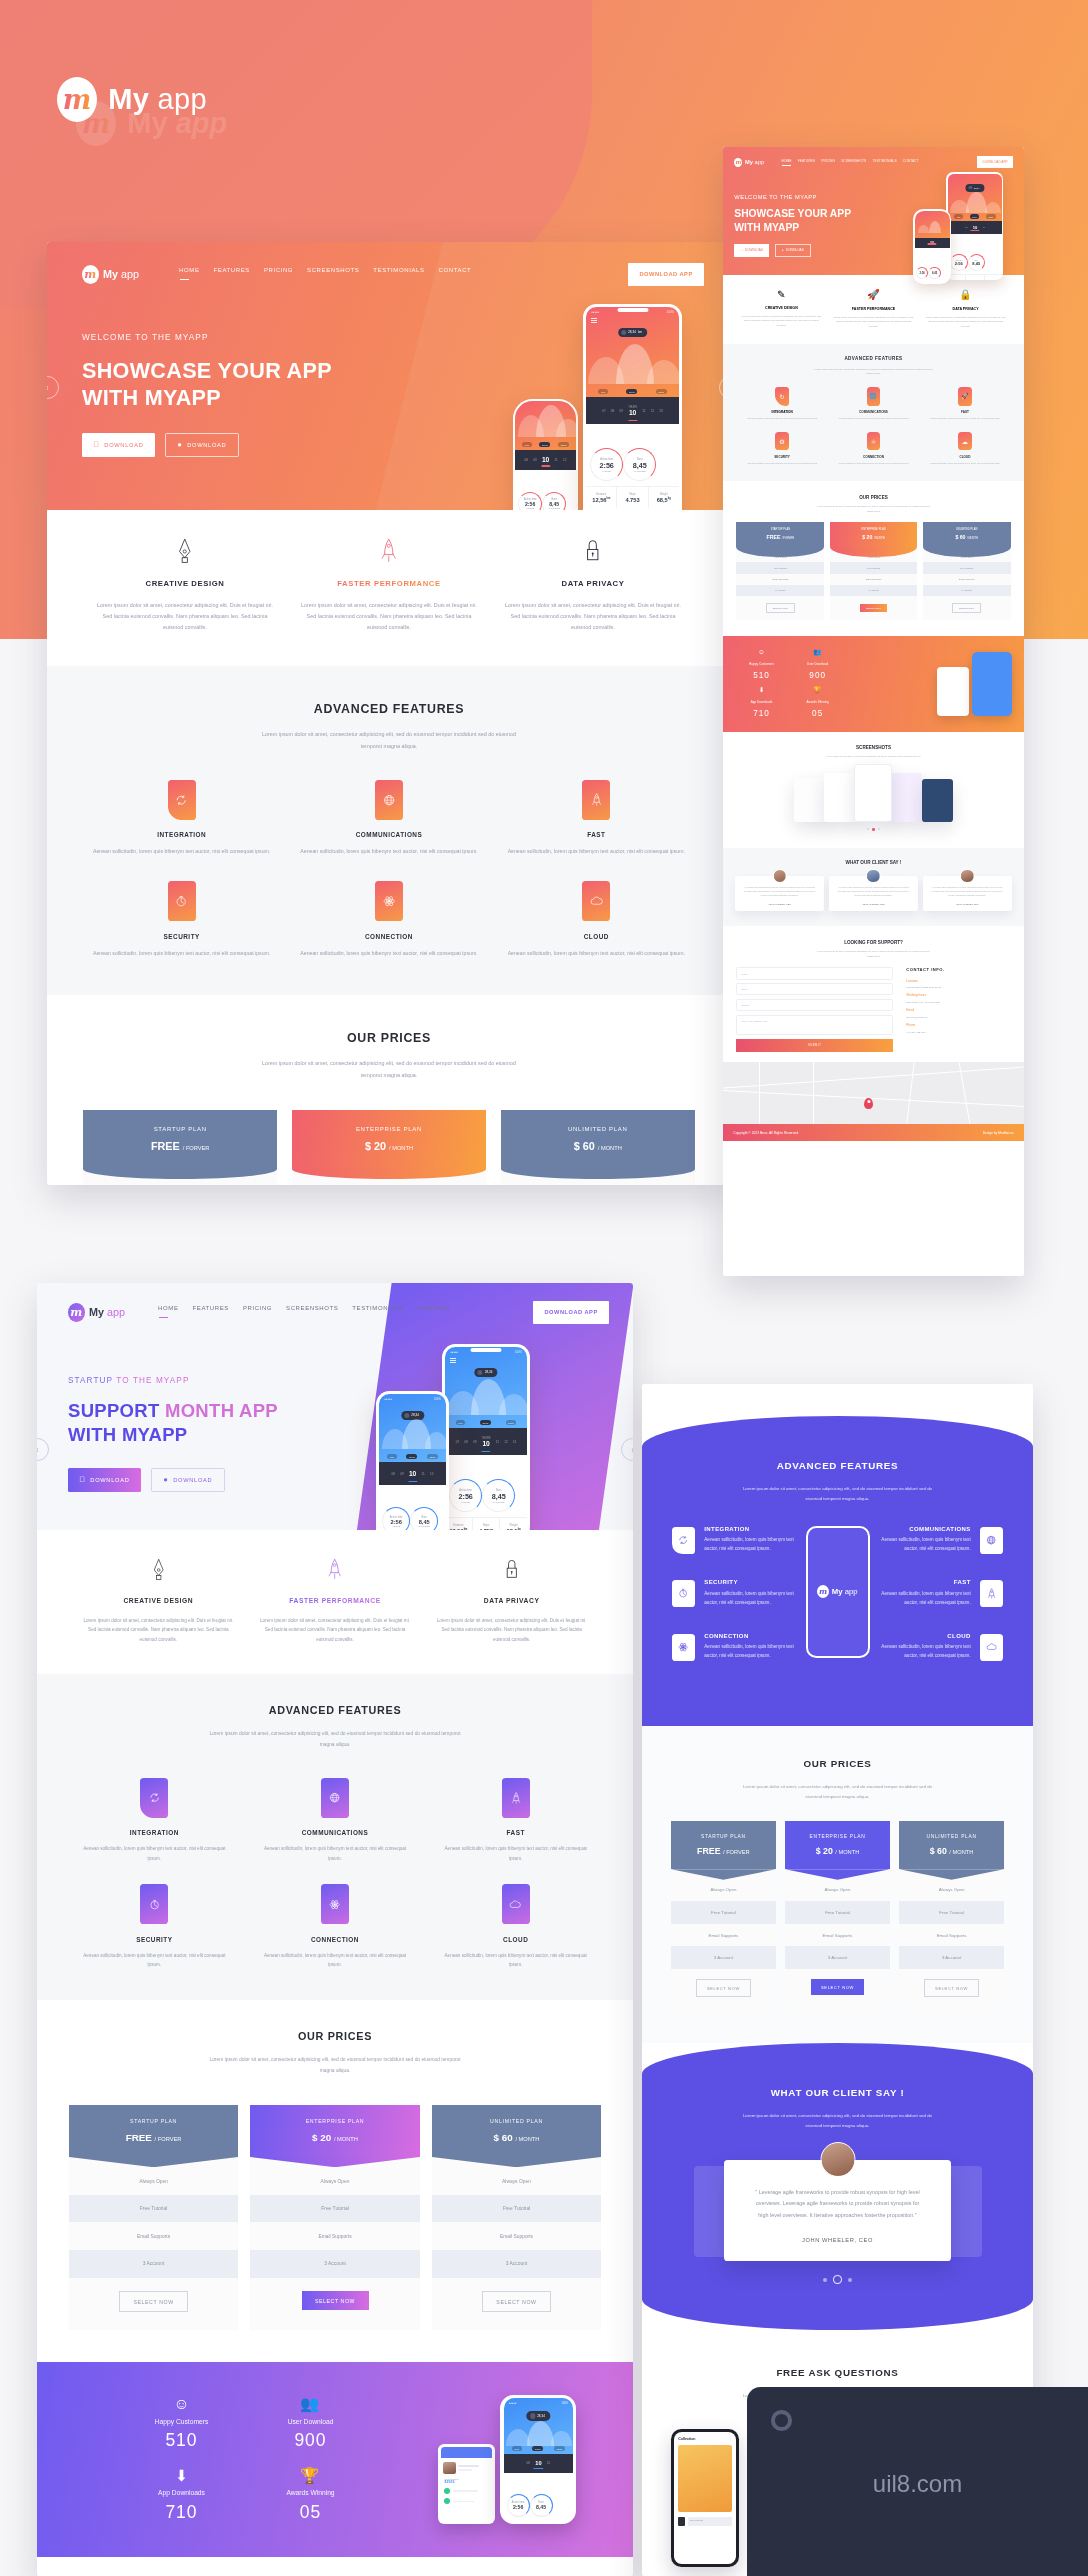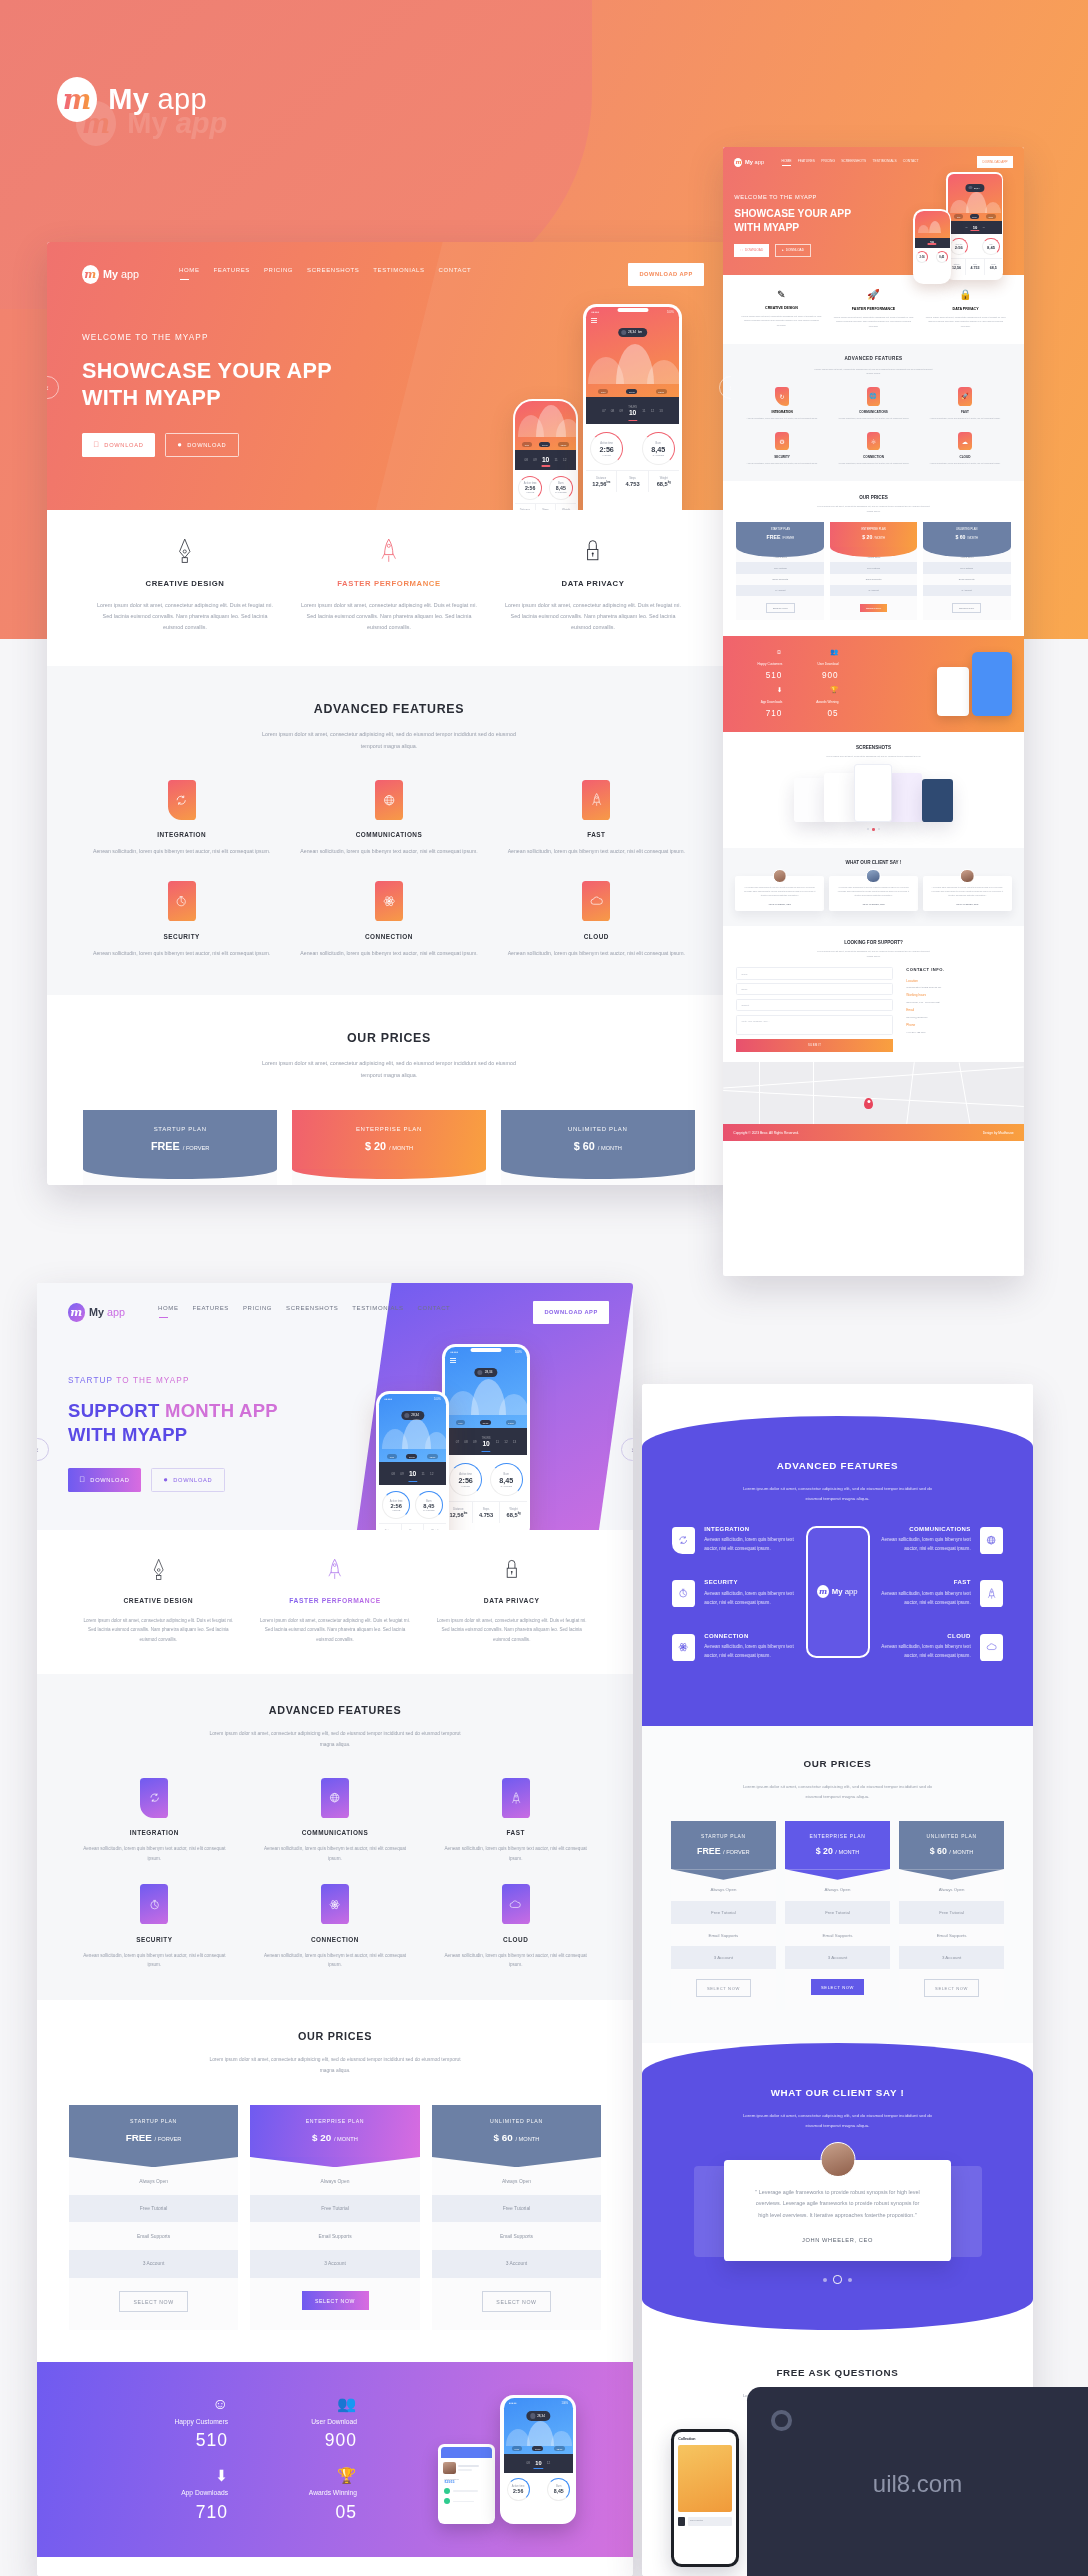--- a/index.html
+++ b/index.html
@@ -118,21 +118,21 @@
   .mountains { position:absolute; bottom: 13.4px; left:0; right:0; height: 44px; }
   .mtn { position:absolute; bottom:0; background: rgba(255,255,255,.25); border-radius: 50% 50% 0 0 / 100% 100% 0 0; }
   .chips { position:absolute; bottom: 3.1px; left:0; right:0; display:flex; justify-content:space-around; padding: 0 3.1px; }
   .chip { background: rgba(0,0,0,.25); color:#fff; font-size:2.3px; border-radius:3.6px; padding:1.3px 2.6px; }
   .chip.dark { background:#2f3446; }
   .datestrip { background:#2d3142; height: 27px; display:flex; align-items:center; justify-content:center; gap:5.2px; position:relative; }
   .datestrip .d { color:rgba(255,255,255,.45); font-size:3.1px; text-align:center; }
   .datestrip .d.on { color:#fff; font-size: 6.7px; font-weight:700; }
   .datestrip::after { content:""; position:absolute; bottom:3.1px; left:50%; transform:translateX(-50%); width:9.3px; height:1.3px; background:#f0606e; border-radius:1px;}
   .datestrip.blue::after { background:#3e8ef7; }
-  .rings { display:flex; justify-content:space-between; padding: 8.2px 4.1px 5.2px; }
+  .rings { display:flex; justify-content:flex-start; padding: 8.2px 4.1px 5.2px; margin-top: 16px; }
   .ring { width: 33px; height: 33px; border-radius:50%; border: 1.5px solid #eee; border-top-color:#f0606e; border-right-color:#f0606e; display:flex; flex-direction:column; align-items:center; justify-content:center; }
   .ring.blue { border-top-color:#3e8ef7; border-right-color:#3e8ef7; }
   .ring .cap { font-size: 2.6px; color:#9aa0ad; }
   .ring .val { font-size: 7.2px; font-weight: 700; color:#333a47; }
   .ring .unit { font-size: 2.3px; color:#9aa0ad; }
   .metrics { display:flex; border-top:0.5px solid #f0f1f4; }
   .metrics .m { flex:1; text-align:center; padding: 5.2px 0; border-right:0.5px solid #f0f1f4; }
   .metrics .m:last-child { border-right:none; }
   .metrics .m .k { font-size: 2.6px; color:#9aa0ad; }
   .metrics .m .v { font-size: 5.7px; font-weight:700; color:#333a47; margin-top:1.5px;}
@@ -211,21 +211,21 @@
   .hero-purple .btn-store.solid { background: linear-gradient(90deg,#6f5bf0,#d86ce0); color:#fff;}
   .hero-purple .btn-store.ghost { border-color:#d8d2f2; color:#8a63e8; }
   .hero-purple .arrow-nav { border-color:#cfc8e8; color:#9a93b5; }
 
   .counters {
     background: linear-gradient(100deg,#6f5bf0 0%,#a86ae6 55%,#d472de 100%);
     padding: 33px 36px; display:flex; align-items:center; position:relative; min-height: 155px;
   }
   .counters.orange { background: linear-gradient(100deg,#f0636d 0%,#f79a44 100%); }
   .cgrid { display:grid; grid-template-columns: 1fr 1fr; gap: 16.5px 36px; width: 222px; margin-left: 62px; }
-  .cbox { text-align:right; color:#fff; }
+  .cbox { text-align:center; color:#fff; }
   .cbox .ci { font-size: 15.5px; line-height:1; margin-bottom: 6.2px; }
   .cbox .cl { font-size: 6.7px; opacity:.95; margin-bottom: 5.2px; }
   .cbox .cv { font-size: 17.5px; font-weight: 300; letter-spacing: 1px; }
 
   
   #mock-purple-right { left: 642px; top: 1384px; width: 391px; height: 1192px; border-radius: 3.1px; }
   .curve-violet {
     background: #5b50e3; position: relative; padding: 44px 30px 49px; color:#fff;
     border-radius: 50% 50% 0 0 / 31px 31px 0 0;
   }

